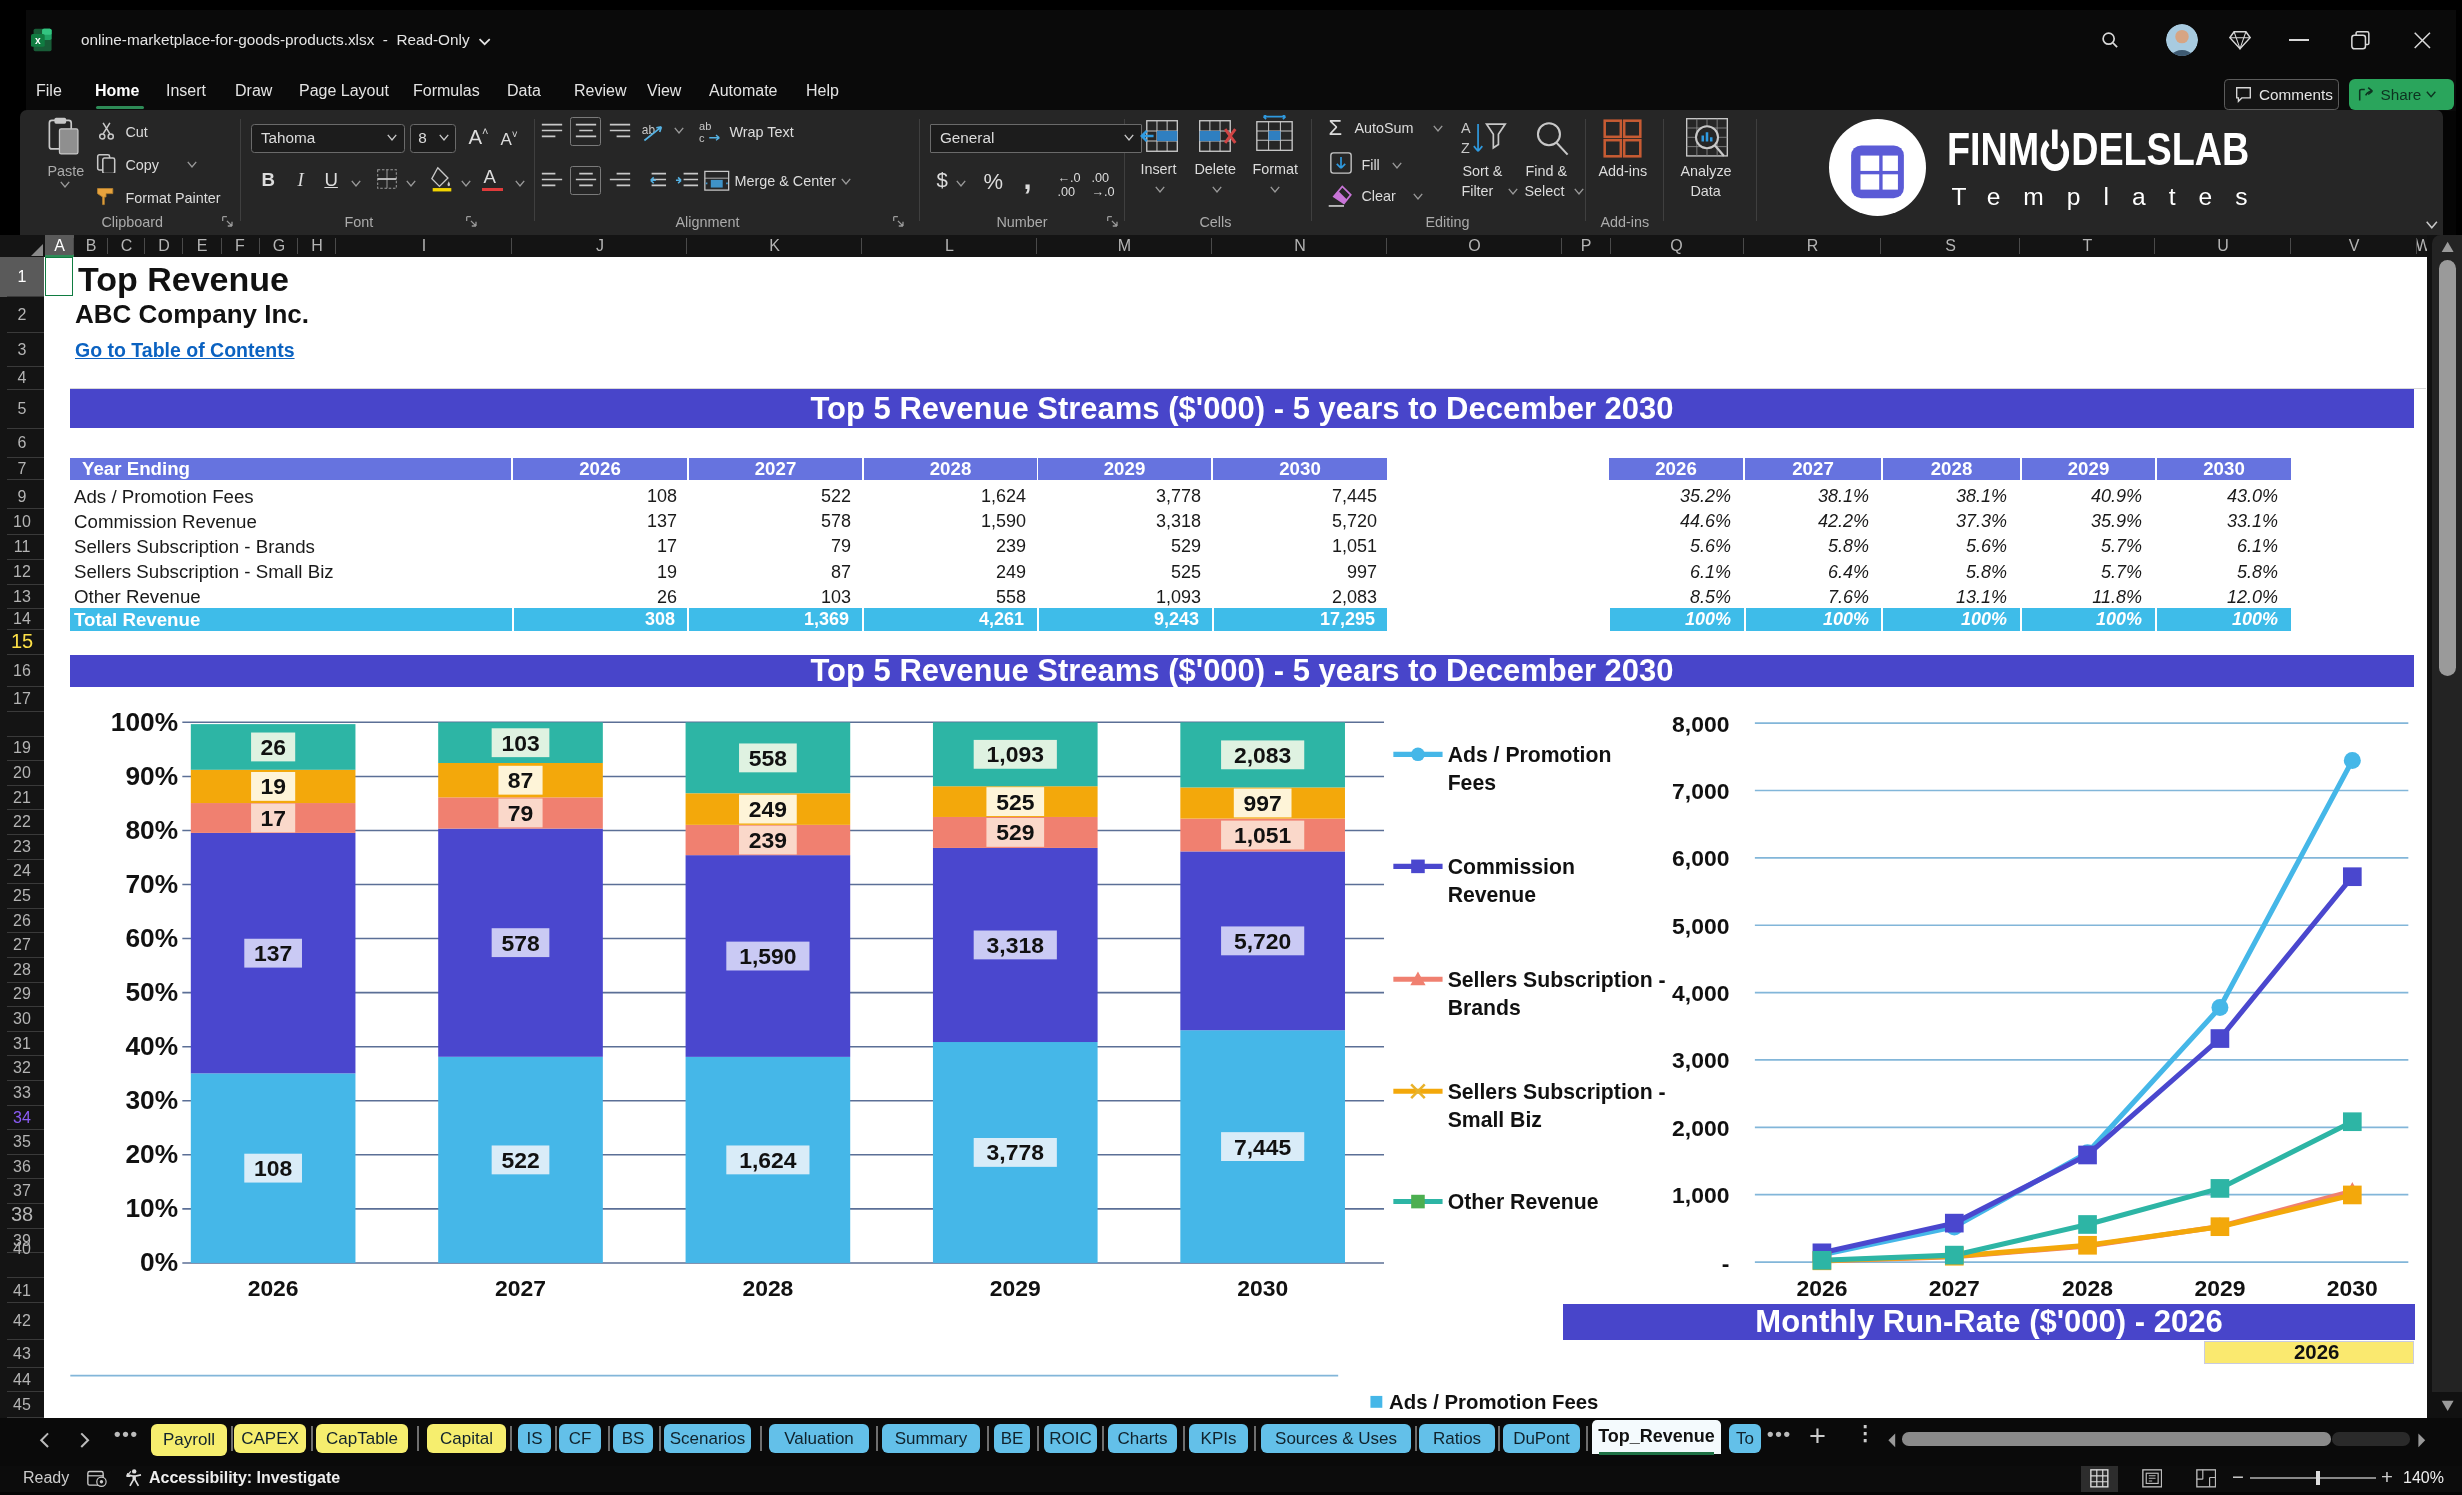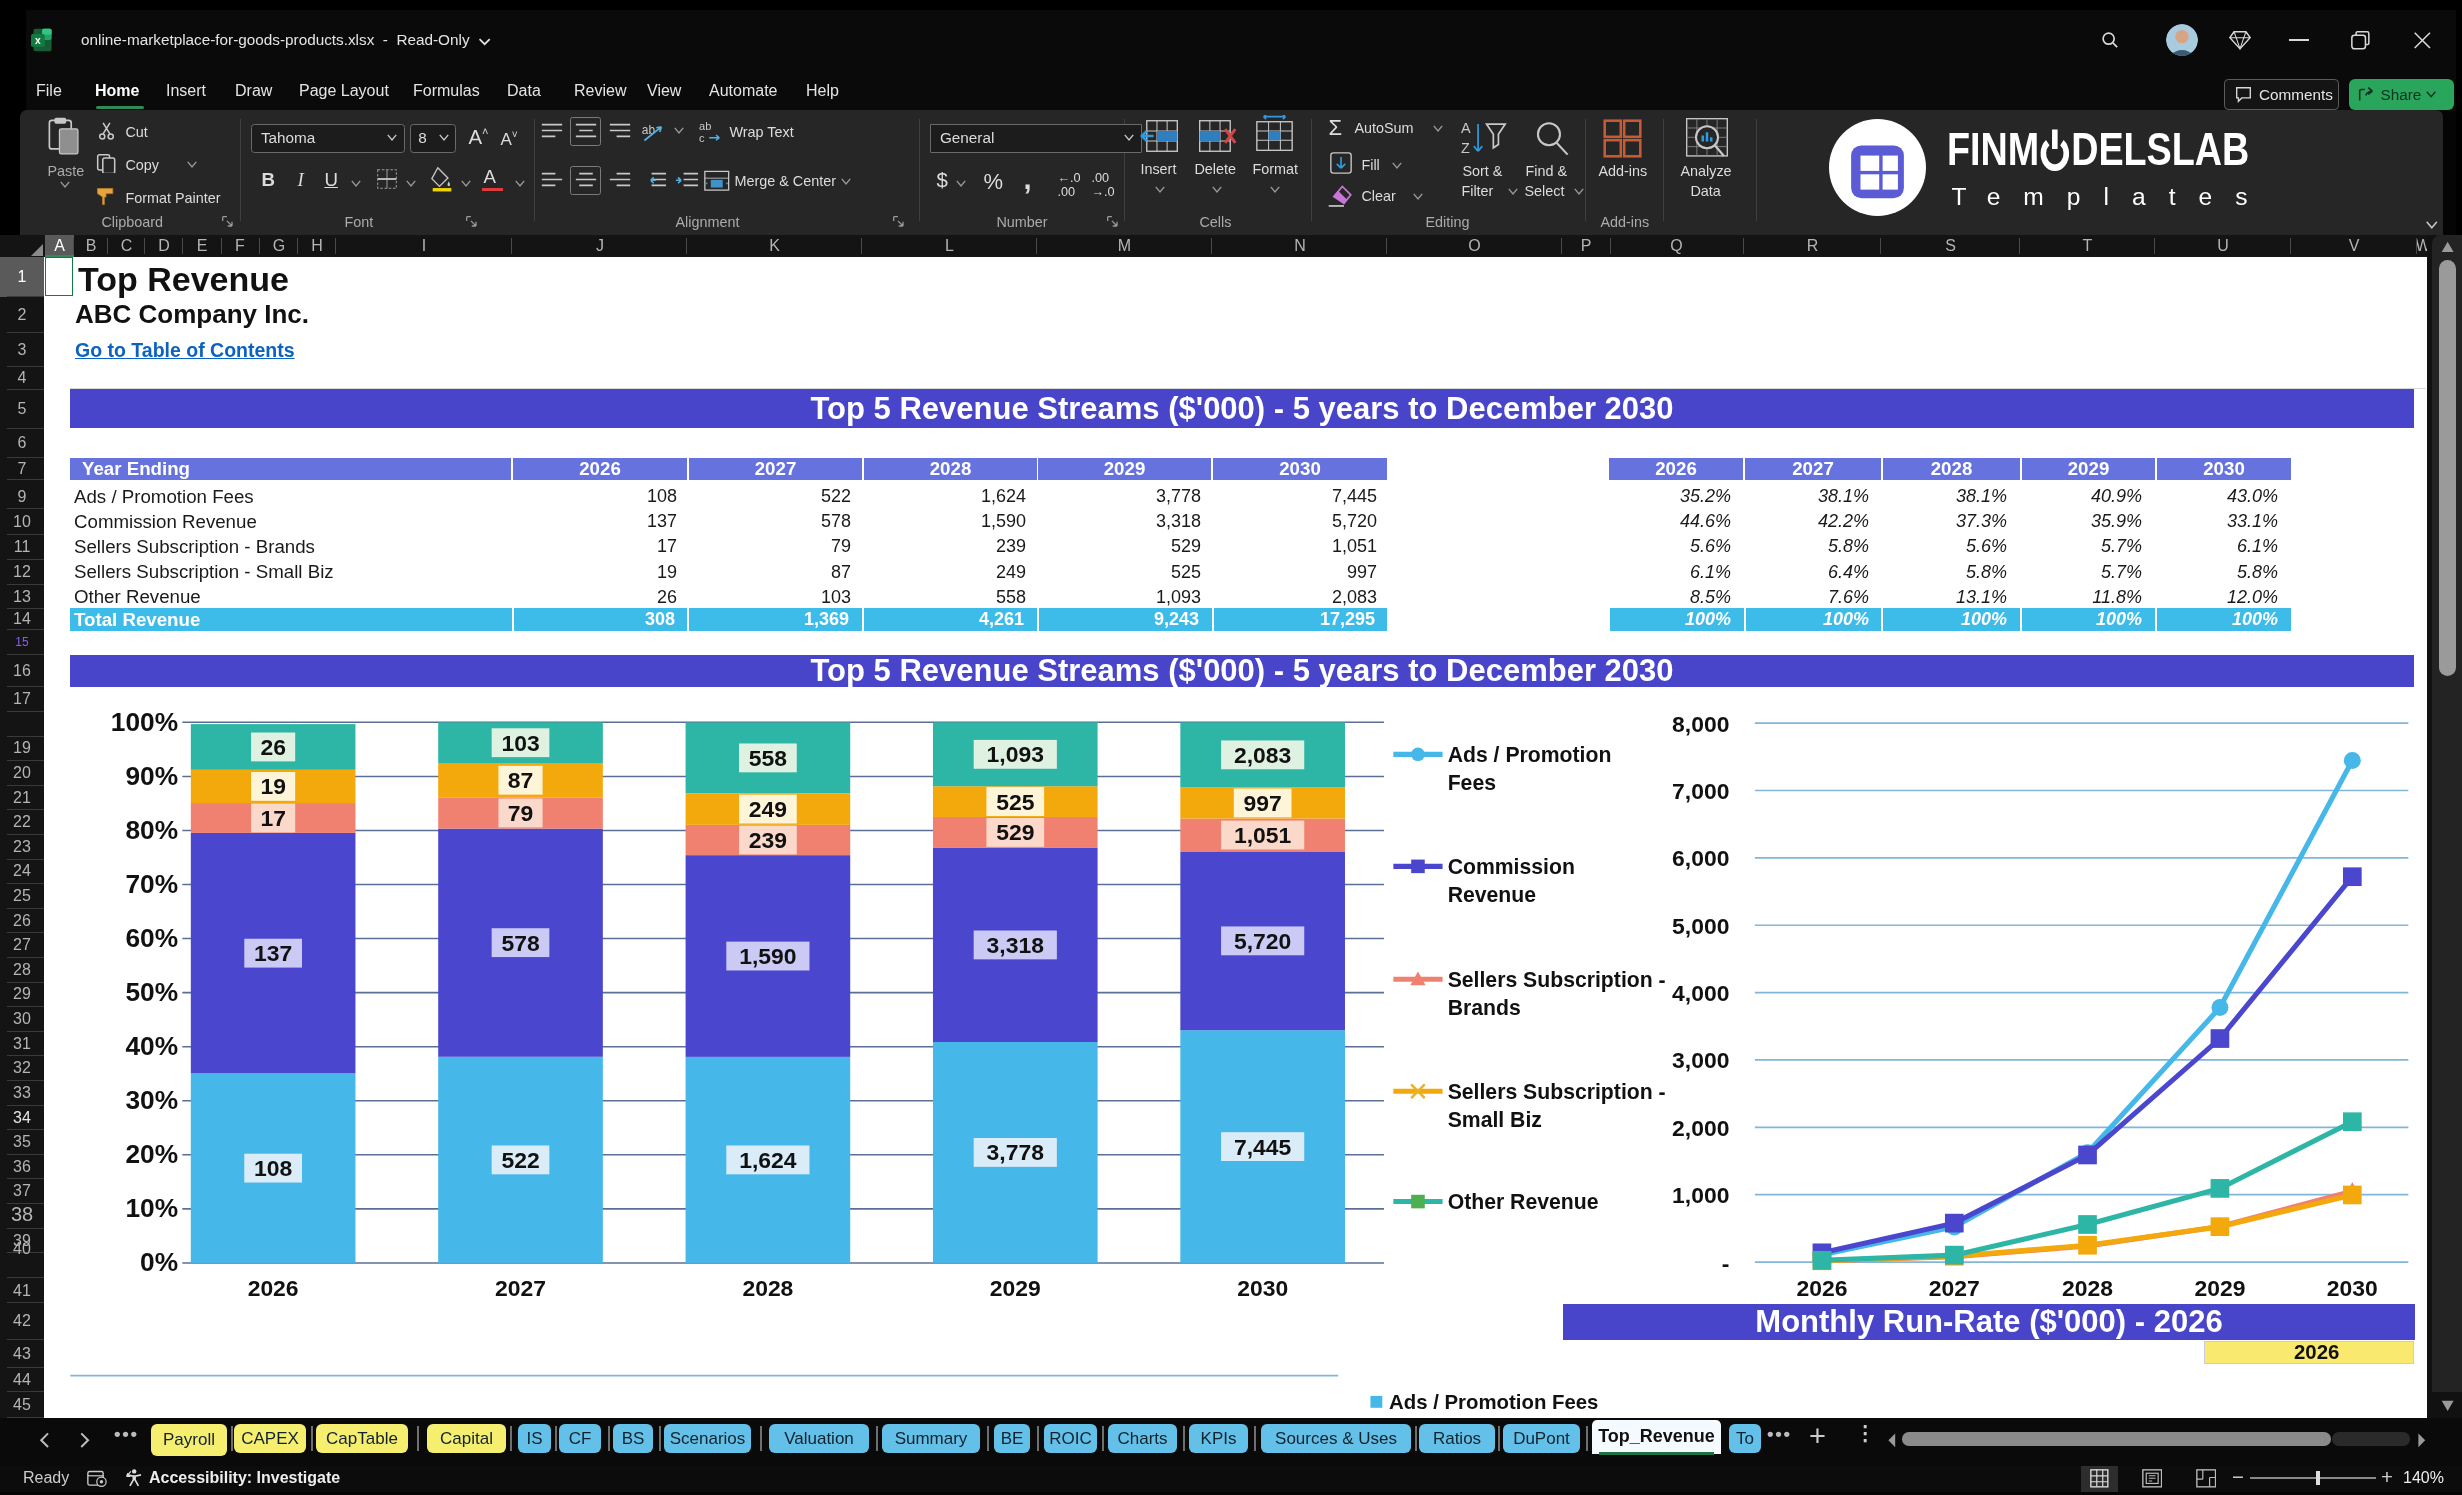--- a/index.html
+++ b/index.html
@@ -468,21 +468,21 @@
   <div class="cell ct" style="left:0;top:252px;width:44px;height:25.5px;color:#b4b4b4;font-size:16px;">10</div>
   <div class="abs" style="left:6.8px;top:277px;width:37px;height:0.8px;background:#3a3a3a;"></div>
   <div class="cell ct" style="left:0;top:277px;width:44px;height:25.5px;color:#b4b4b4;font-size:16px;">11</div>
   <div class="abs" style="left:6.8px;top:302px;width:37px;height:0.8px;background:#3a3a3a;"></div>
   <div class="cell ct" style="left:0;top:303px;width:44px;height:24.6px;color:#b4b4b4;font-size:16px;">12</div>
   <div class="abs" style="left:6.8px;top:327px;width:37px;height:0.8px;background:#3a3a3a;"></div>
   <div class="cell ct" style="left:0;top:328px;width:44px;height:24.6px;color:#b4b4b4;font-size:16px;">13</div>
   <div class="abs" style="left:6.8px;top:351px;width:37px;height:0.8px;background:#3a3a3a;"></div>
   <div class="cell ct" style="left:0;top:352px;width:44px;height:20.4px;color:#b4b4b4;font-size:16px;">14</div>
   <div class="abs" style="left:6.8px;top:372px;width:37px;height:0.8px;background:#3a3a3a;"></div>
-  <div class="cell ct" style="left:0;top:372px;width:44px;height:25.5px;color:#8b5cf6;font-size:12px;">15</div>
+  <div class="cell ct" style="left:0;top:372px;width:44px;height:25.5px;color:#fde047;font-size:20px;">15</div>
   <div class="abs" style="left:6.8px;top:397px;width:37px;height:0.8px;background:#3a3a3a;"></div>
   <div class="cell ct" style="left:0;top:398px;width:44px;height:32px;color:#b4b4b4;font-size:16px;">16</div>
   <div class="abs" style="left:6.8px;top:429px;width:37px;height:0.8px;background:#3a3a3a;"></div>
   <div class="cell ct" style="left:0;top:430px;width:44px;height:24.6px;color:#b4b4b4;font-size:16px;">17</div>
   <div class="abs" style="left:6.8px;top:454px;width:37px;height:0.8px;background:#3a3a3a;"></div>
   <div class="cell ct" style="left:0;top:455px;width:44px;height:24.6px;color:#b4b4b4;font-size:16px;margin-left:36px;">18</div>
   <div class="abs" style="left:6.8px;top:479px;width:37px;height:0.8px;background:#3a3a3a;"></div>
   <div class="cell ct" style="left:0;top:479px;width:44px;height:24.6px;color:#b4b4b4;font-size:16px;">19</div>
   <div class="abs" style="left:6.8px;top:503px;width:37px;height:0.8px;background:#3a3a3a;"></div>
   <div class="cell ct" style="left:0;top:504px;width:44px;height:24.6px;color:#b4b4b4;font-size:16px;">20</div>
@@ -506,21 +506,21 @@
   <div class="cell ct" style="left:0;top:725px;width:44px;height:24.6px;color:#b4b4b4;font-size:16px;">29</div>
   <div class="abs" style="left:6.8px;top:749px;width:37px;height:0.8px;background:#3a3a3a;"></div>
   <div class="cell ct" style="left:0;top:750px;width:44px;height:24.6px;color:#b4b4b4;font-size:16px;">30</div>
   <div class="abs" style="left:6.8px;top:774px;width:37px;height:0.8px;background:#3a3a3a;"></div>
   <div class="cell ct" style="left:0;top:775px;width:44px;height:24.6px;color:#b4b4b4;font-size:16px;">31</div>
   <div class="abs" style="left:6.8px;top:798px;width:37px;height:0.8px;background:#3a3a3a;"></div>
   <div class="cell ct" style="left:0;top:799px;width:44px;height:24.6px;color:#b4b4b4;font-size:16px;">32</div>
   <div class="abs" style="left:6.8px;top:823px;width:37px;height:0.8px;background:#3a3a3a;"></div>
   <div class="cell ct" style="left:0;top:824px;width:44px;height:24.6px;color:#b4b4b4;font-size:16px;">33</div>
   <div class="abs" style="left:6.8px;top:848px;width:37px;height:0.8px;background:#3a3a3a;"></div>
-  <div class="cell ct" style="left:0;top:849px;width:44px;height:24.6px;color:#e5e5e5;font-size:16px;">34</div>
+  <div class="cell ct" style="left:0;top:849px;width:44px;height:24.6px;color:#8b5cf6;font-size:16px;">34</div>
   <div class="abs" style="left:6.8px;top:872px;width:37px;height:0.8px;background:#3a3a3a;"></div>
   <div class="cell ct" style="left:0;top:873px;width:44px;height:24.6px;color:#b4b4b4;font-size:16px;">35</div>
   <div class="abs" style="left:6.8px;top:897px;width:37px;height:0.8px;background:#3a3a3a;"></div>
   <div class="cell ct" style="left:0;top:898px;width:44px;height:24.6px;color:#b4b4b4;font-size:16px;">36</div>
   <div class="abs" style="left:6.8px;top:921px;width:37px;height:0.8px;background:#3a3a3a;"></div>
   <div class="cell ct" style="left:0;top:922px;width:44px;height:24.6px;color:#b4b4b4;font-size:16px;">37</div>
   <div class="abs" style="left:6.8px;top:946px;width:37px;height:0.8px;background:#3a3a3a;"></div>
   <div class="cell ct" style="left:0;top:945px;width:44px;height:24.6px;color:#b4b4b4;font-size:20px;">38</div>
   <div class="abs" style="left:6.8px;top:971px;width:37px;height:0.8px;background:#3a3a3a;"></div>
   <div class="cell ct" style="left:0;top:972px;width:44px;height:24.6px;color:#b4b4b4;font-size:16px;">39</div>

